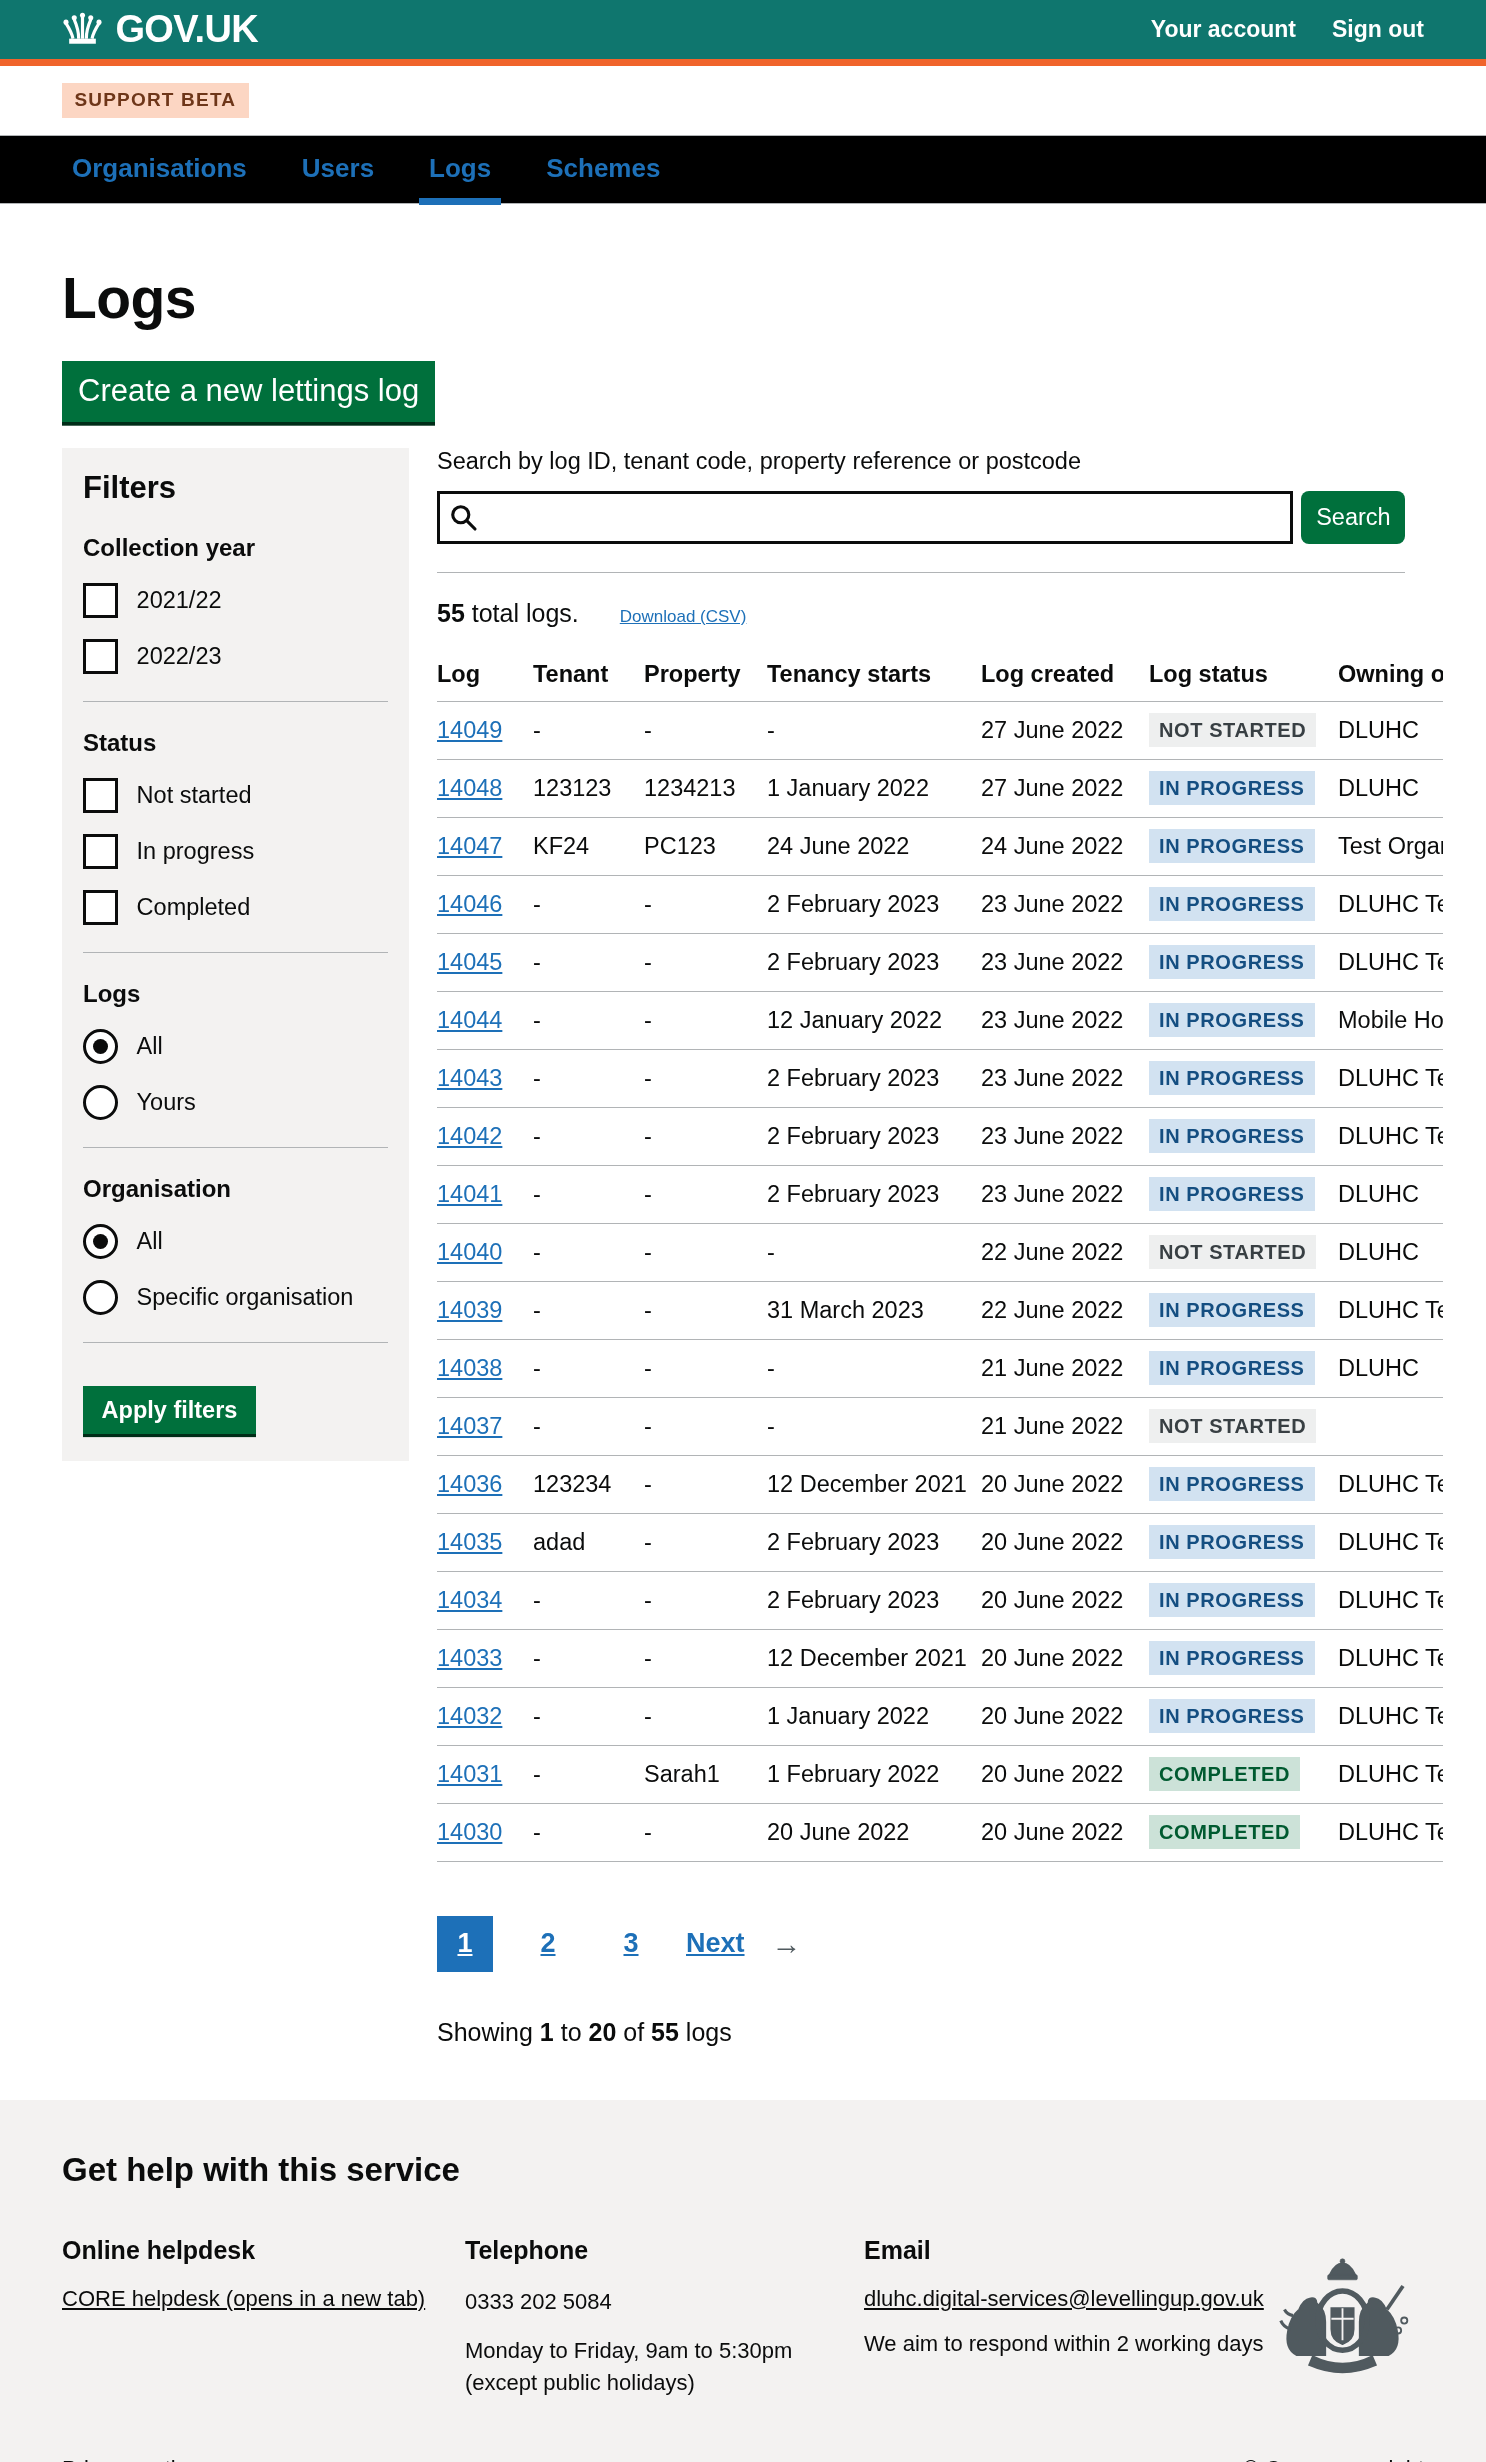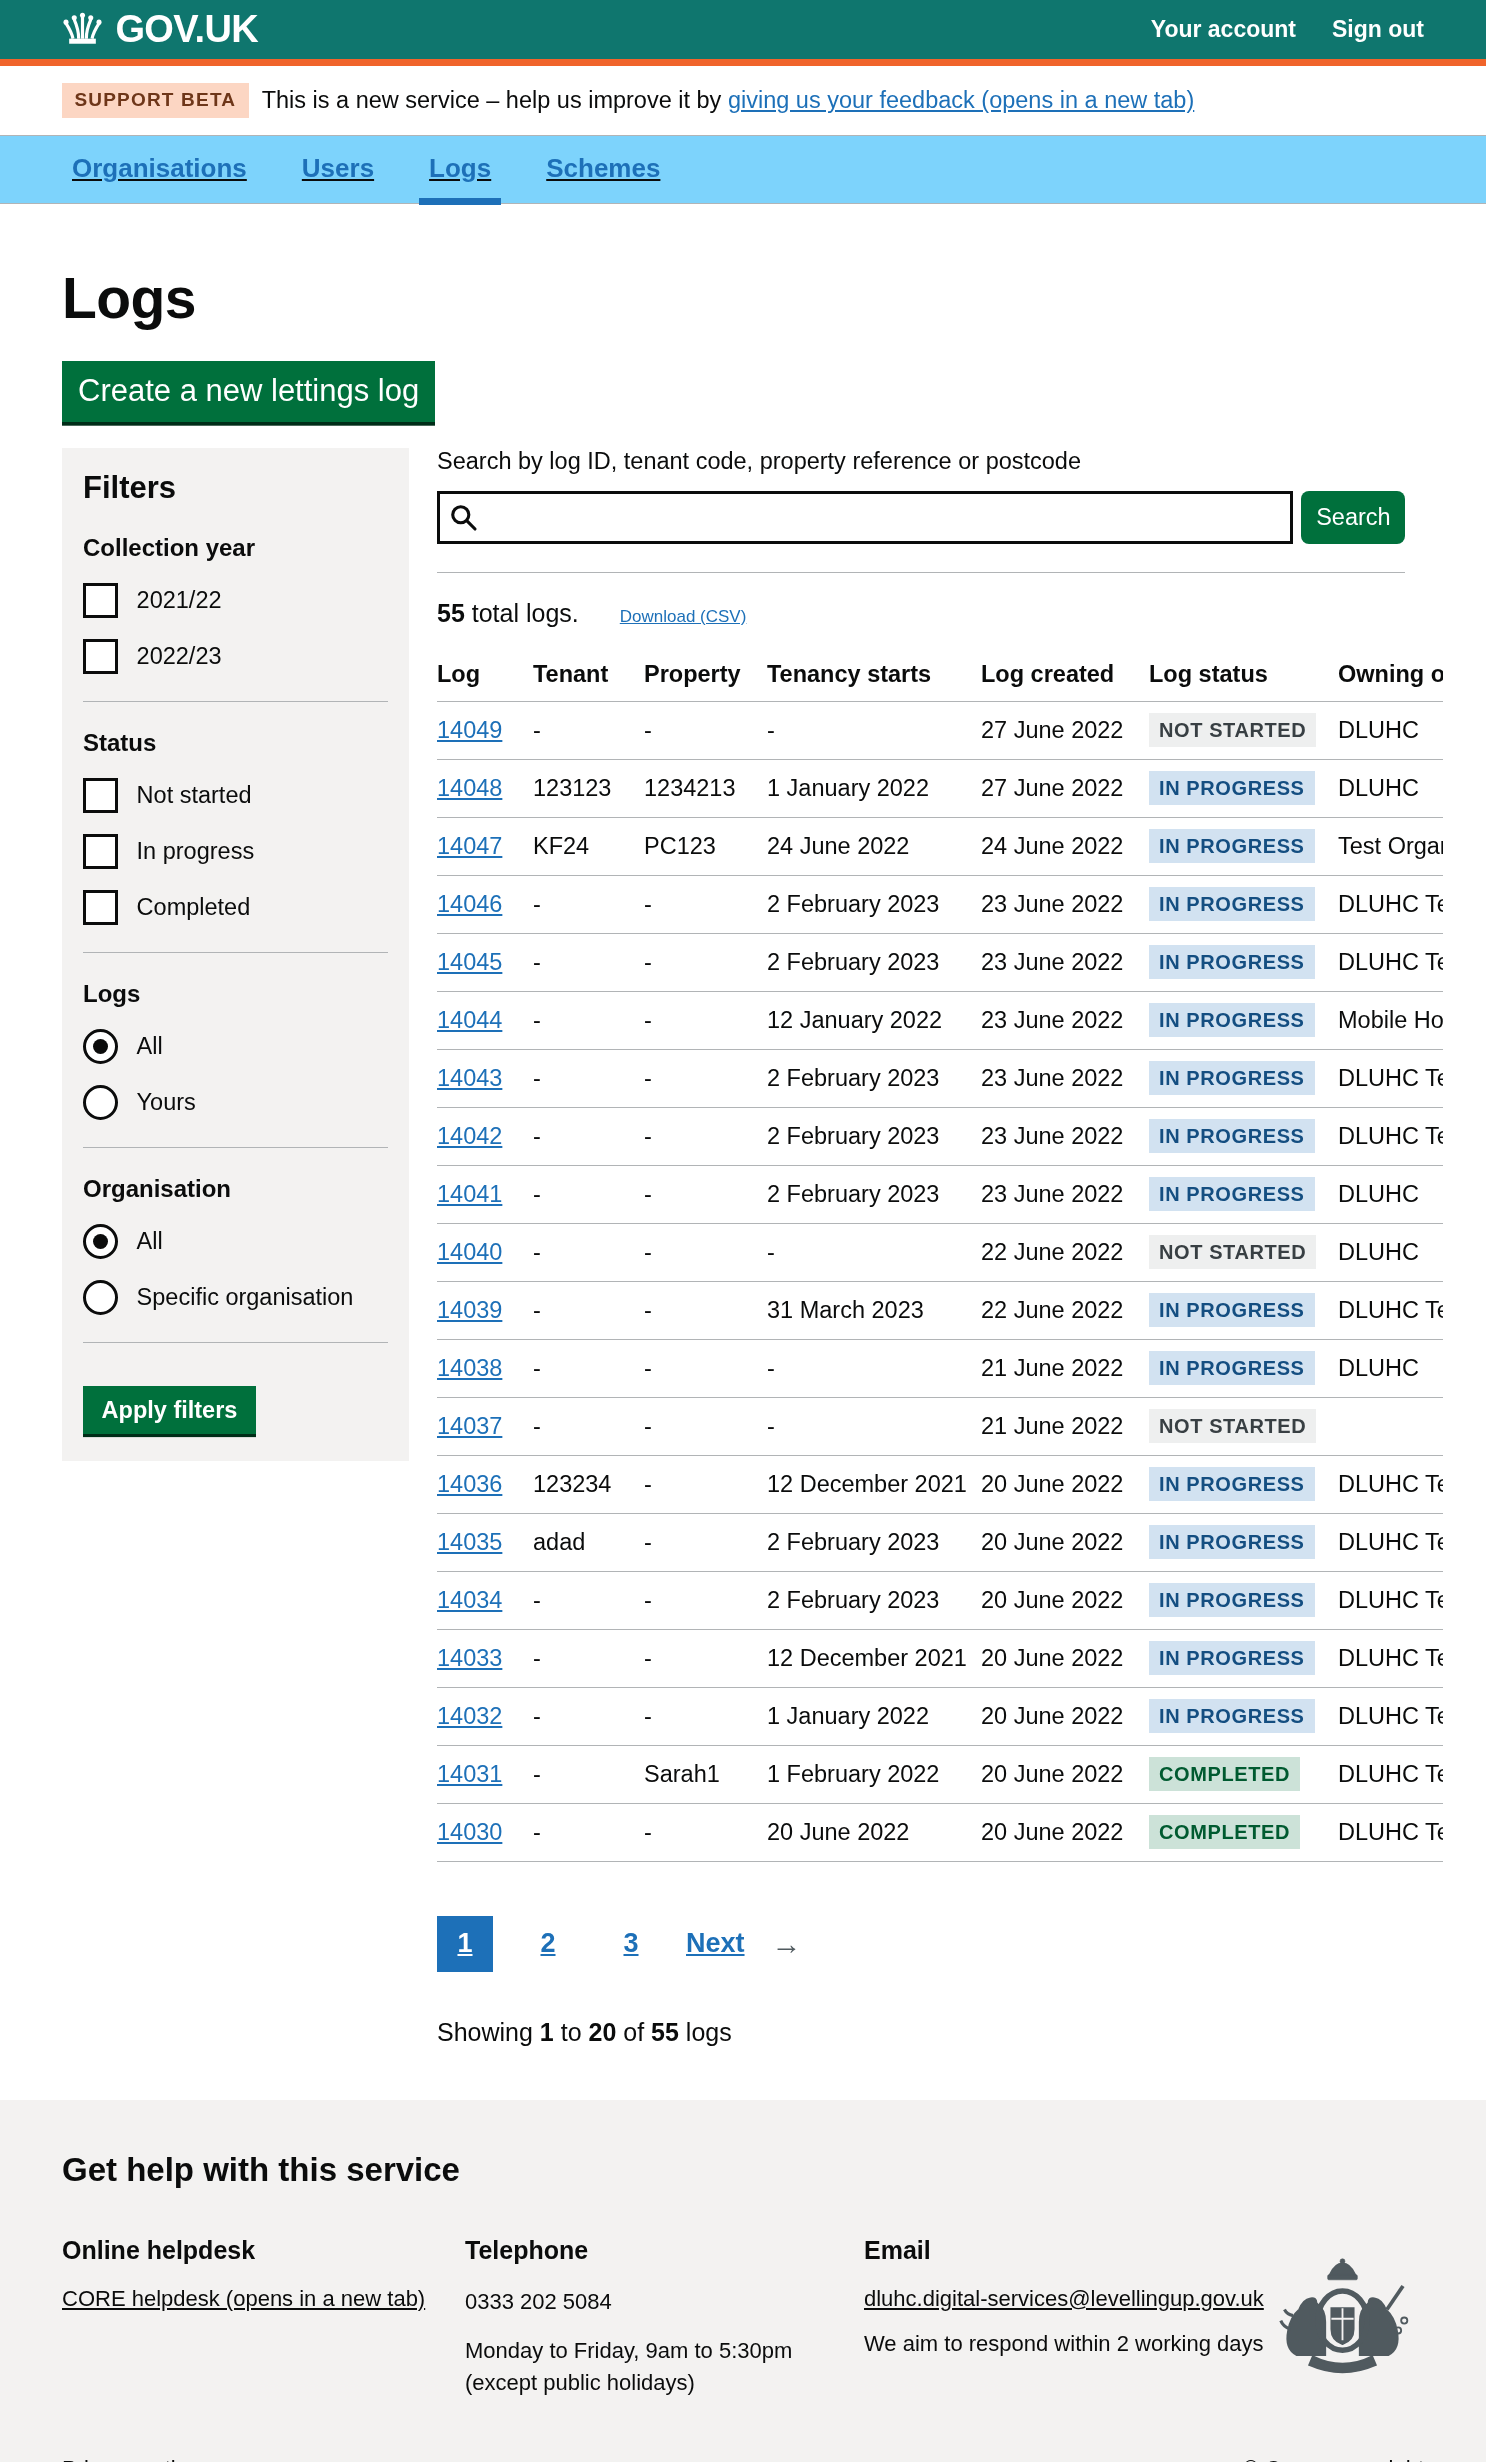--- a/index.html
+++ b/index.html
@@ -24,21 +24,21 @@
   .phase-banner { background:#fff; border-bottom:1.2px solid #b1b4b6; }
   .phase-inner { display:flex; align-items:center; padding:17.3px 0; gap:13px; }
   .phase-tag {
     background:#fcd6c3; color:#6e3619; font-weight:bold; font-size:19px;
     letter-spacing:1.2px; padding:6.2px 12.4px; text-transform:uppercase; white-space:nowrap;
   }
   .phase-text { font-size:23.5px; color:#0b0c0c; }
   .link-blue { color:#1d70b8; text-decoration:underline; cursor:pointer; }
 
   
-  .primary-nav { background:#7dd3fc; border-bottom:1.9px solid #b1b4b6;text-decoration:underline; }
+  .primary-nav { background:#000000; border-bottom:1.9px solid #b1b4b6; }
   .nav-inner { display:flex; gap:35px; }
   .nav-item {
     display:inline-block; color:#1d70b8; font-weight:bold; font-size:26px;
     text-decoration:none; padding:17.3px 10px 18.6px 10px; position:relative;
   }
   .nav-item.active::after {
     content:""; position:absolute; left:0; right:0; bottom:-1.9px; height:6.8px; background:#1d70b8;
   }
 
   
@@ -148,23 +148,20 @@
     <nav class="header-links">
         <a class="header-link" href="#">Your account</a>
         <a class="header-link" href="#">Sign out</a>
       </nav>
   </div>
 </header>
 
 <div class="phase-banner">
   <div class="container phase-inner">
     <span class="phase-tag">SUPPORT BETA</span>
-    <span class="phase-text">
-      <span>This is a new service – help us improve it by </span><a class="link-blue" href="#">giving us your feedback (opens in a new tab)</a>
-    </span>
   </div>
 </div>
 
 <nav class="primary-nav">
   <div class="container nav-inner" id="navItems">
       <a class="nav-item" href="#">Organisations</a>
       <a class="nav-item" href="#">Users</a>
       <a class="nav-item active" href="#">Logs</a>
       <a class="nav-item" href="#">Schemes</a>
     </div>

